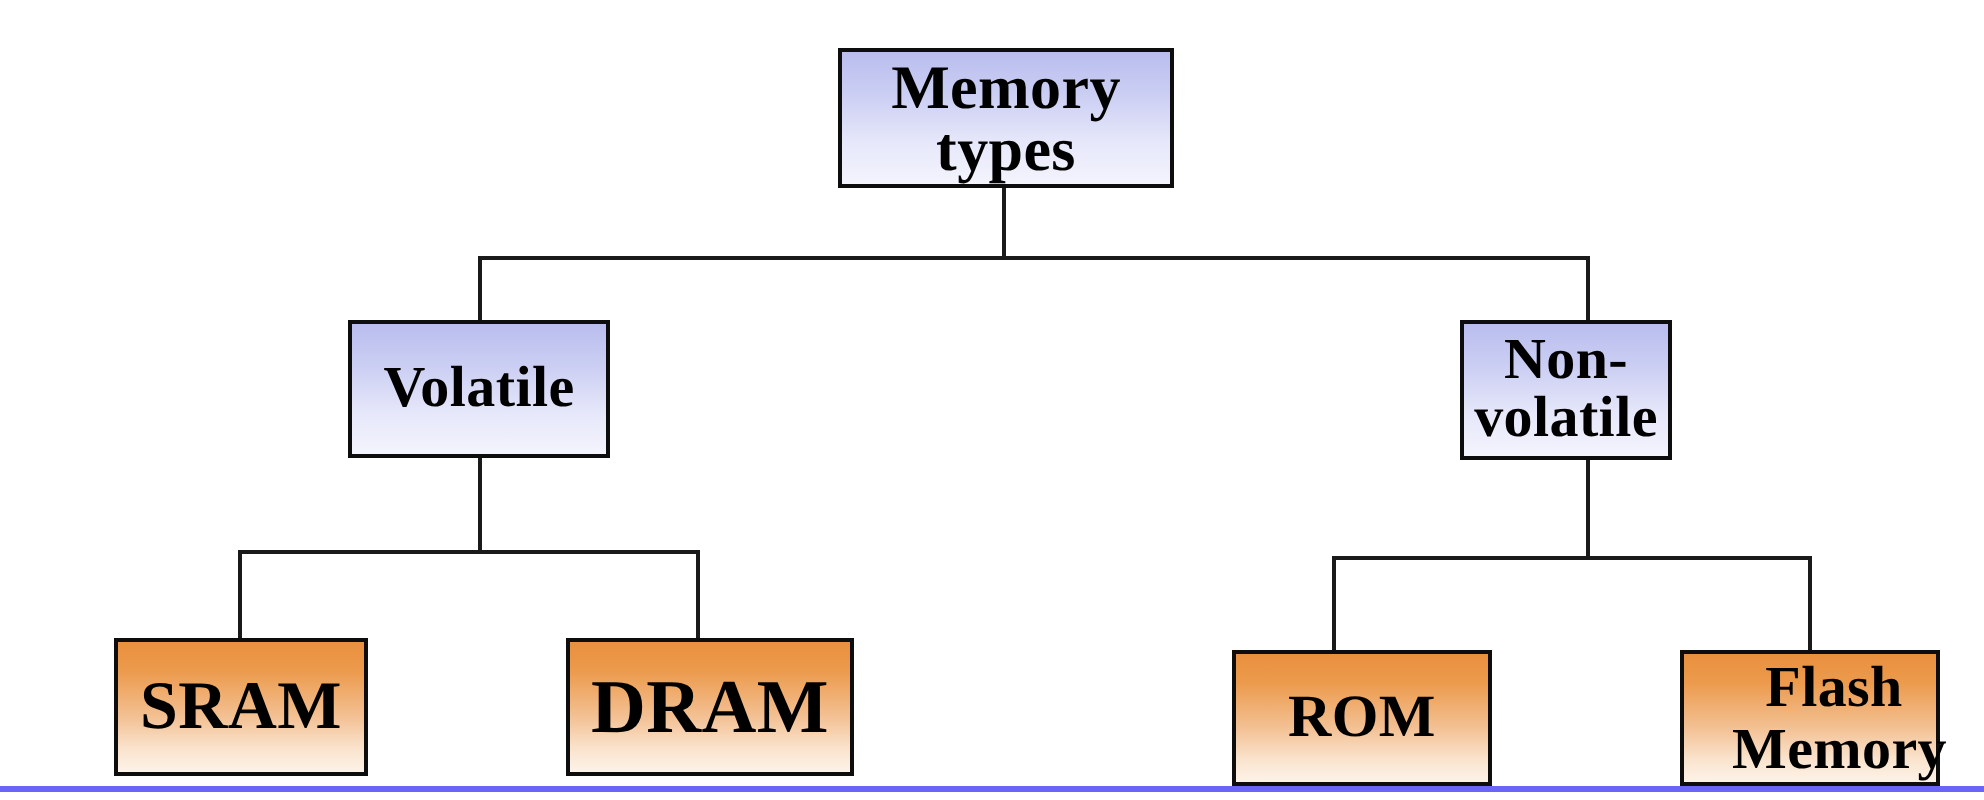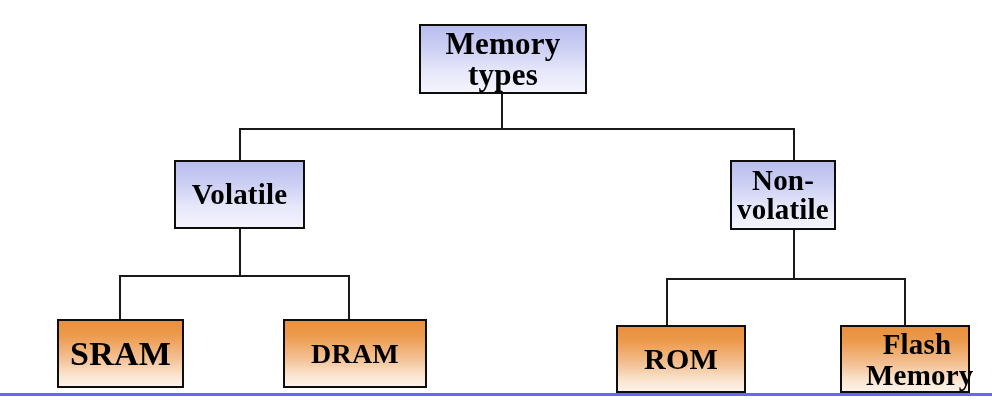--- a/index.html
+++ b/index.html
@@ -107,21 +107,21 @@
 
   <div class="node blue" style="left:730px; top:160px; width:106px; height:70px; font-size:29px;">
     <span class="lbl">Non-
 volatile</span>
   </div>
 
   <div class="node orange" style="left:57px; top:319px; width:127px; height:69px; font-size:34px;">
     <span class="lbl">SRAM</span>
   </div>
 
-  <div class="node orange" style="left:283px; top:319px; width:144px; height:69px; font-size:28px;">
+  <div class="node orange" style="left:283px; top:319px; width:144px; height:69px; font-size:38px;">
     <span class="lbl">DRAM</span>
   </div>
 
   <div class="node orange" style="left:616px; top:325px; width:130px; height:68px; font-size:30px;">
     <span class="lbl">ROM</span>
   </div>
 
   <div class="node orange" style="left:840px; top:325px; width:130px; height:68px; font-size:29px; align-items:flex-start; padding-top:2px;padding-left:24px;">
     <span class="lbl" style="line-height:1.08;">Flash
 Memory</span>

